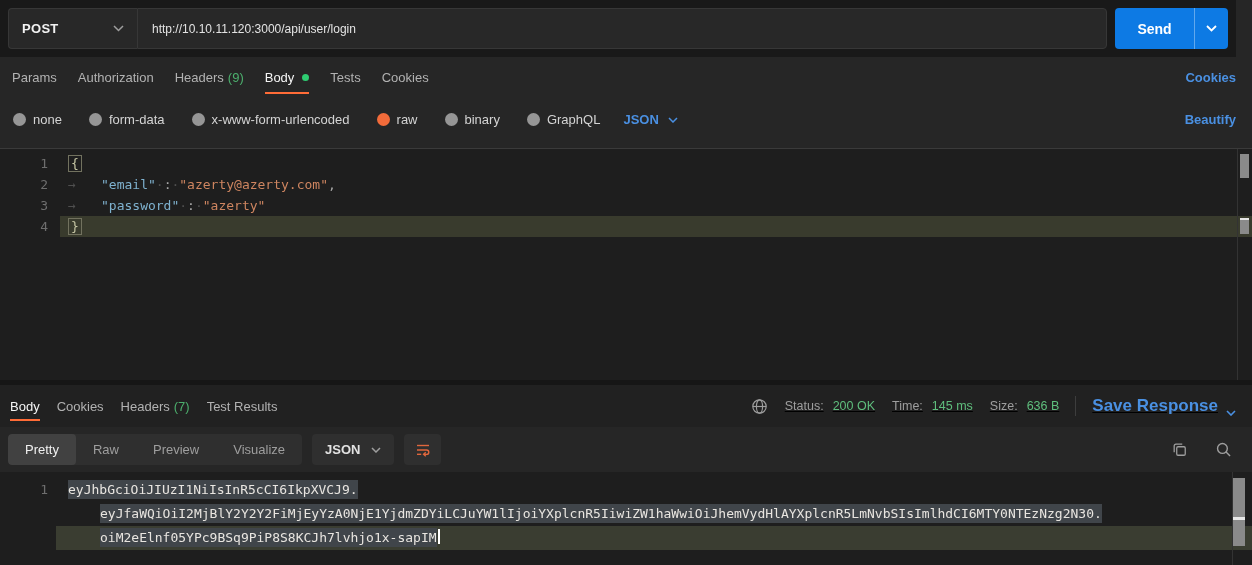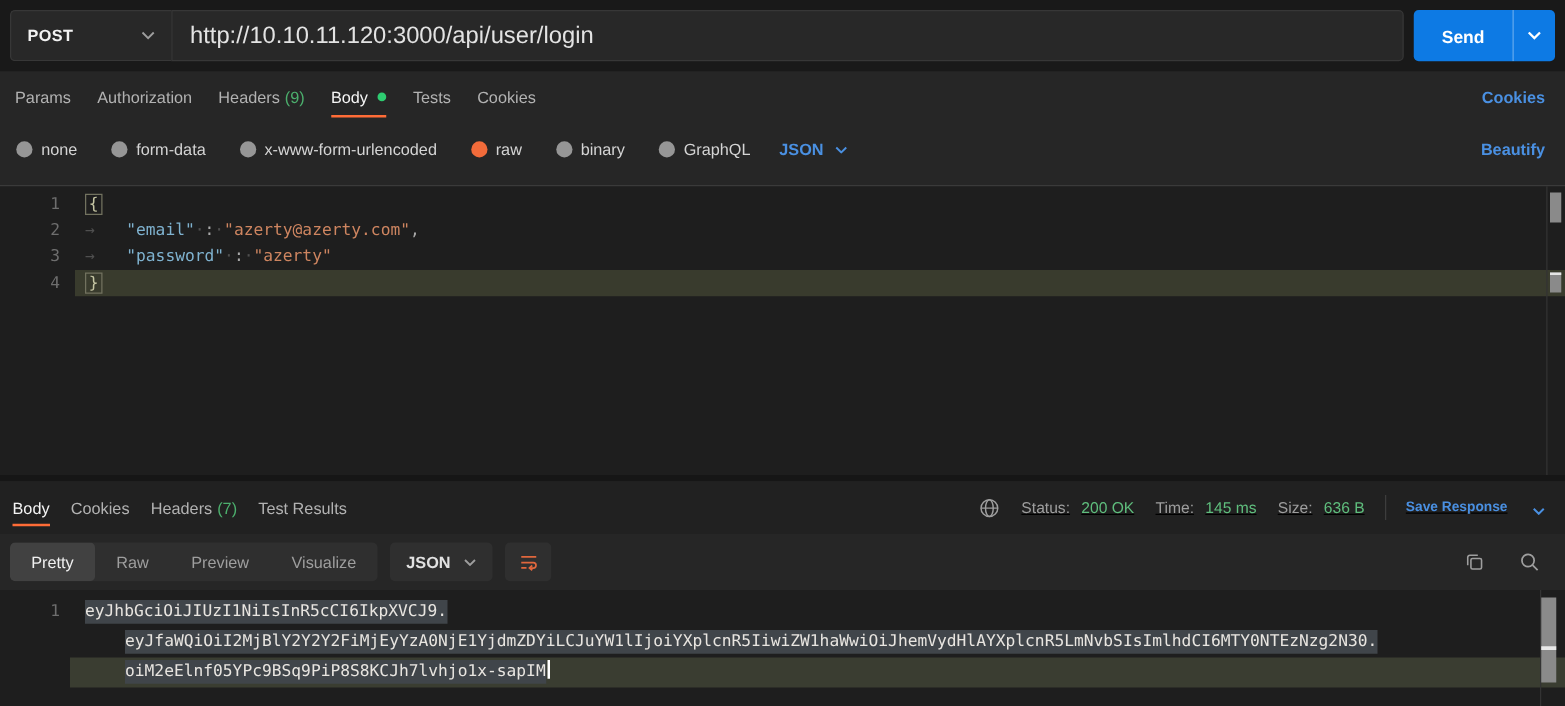--- a/index.html
+++ b/index.html
@@ -3,25 +3,25 @@
 <meta charset="utf-8">
 <style>
   * { margin:0; padding:0; box-sizing:border-box; }
   html,body { background:#111; }
   .app {
     position:relative; width:1252px; height:565px; overflow:hidden;
     background:#262626; font-family:"Liberation Sans", sans-serif;
     -webkit-font-smoothing:antialiased;
   }
   
-  .topbar { position:absolute; top:0; left:0; right:0; height:57px; background:#191919; display:flex; align-items:center; padding:0 8px; }
+  .topbar { position:absolute; top:0; left:0; right:16px; height:57px; background:#191919; display:flex; align-items:center; padding:0 8px; }
   .method-select { width:129px; height:41px; background:#282828; border:1px solid #373737; border-right:none; border-radius:4px 0 0 4px; display:flex; align-items:center; justify-content:space-between; padding:0 13px; cursor:pointer; }
   .method-label { color:#f2f2f2; font-weight:bold; font-size:13px; letter-spacing:.3px; }
   .url-box { flex:1; height:41px; background:#282828; border:1px solid #373737; border-radius:0 4px 4px 0; display:flex; align-items:center; padding:0 14px; margin-right:8px; }
-  .url-text { color:#e3e3e3; font-size:19px; }
+  .url-text { color:#e3e3e3; font-size:12px; }
   .send-btn { width:113px; height:41px; background:#0d7ae4; border-radius:4px; display:flex; overflow:hidden; cursor:pointer; }
   .send-main { flex:1; display:flex; align-items:center; justify-content:center; color:#fff; font-weight:bold; font-size:14px; border-right:1px solid rgba(255,255,255,.35); }
   .send-caret { width:33px; display:flex; align-items:center; justify-content:center; color:#fff; }
   .chev { display:inline-block; }
   
   .req-tabs-row { position:absolute; top:57px; left:0; right:0; height:40px; display:flex; align-items:stretch; padding:0 16px 0 12px; gap:21px; }
   .tab { position:relative; display:flex; align-items:center; font-size:13px; color:#b2b2b2; cursor:pointer; }
   .tab .count { color:#4caf6d; margin-left:4px; }
   .tab.active { color:#f5f5f5; }
   .tab.active::after { content:""; position:absolute; left:0; right:0; bottom:3px; height:2px; background:#ff6c37; }
@@ -50,21 +50,21 @@
   .req-marker { position:absolute; right:3px; top:69px; width:9px; height:16px; background:#8a8a8a; border-top:2px solid #e5e5e5; }
   .section-gap { position:absolute; top:380px; left:0; right:0; height:5px; background:#161616; }
   
   .resp-header { position:absolute; top:385px; left:0; right:0; height:42px; background:#212121; display:flex; align-items:stretch; padding:0 16px 0 10px; gap:17px; }
   .resp-header .tab.active::after { bottom:6px; }
   .resp-meta { margin-left:auto; display:flex; align-items:center; gap:9px; font-size:12.5px;text-decoration:underline; }
   .meta-label { color:#9e9e9e; }
   .meta-value { color:#5fbe7d;text-align:right; }
   .meta-divider { width:1px; height:20px; background:#3d3d3d; margin:0 7px; }
   .globe { color:#9e9e9e; display:flex; align-items:center; margin-right:8px; cursor:pointer; }
-  .save-response { color:#4a90e2; font-size:11px; font-weight:bold; display:flex; align-items:flex-end; gap:20px; cursor:pointer; }
+  .save-response { color:#4a90e2; font-size:17px; font-weight:bold; display:flex; align-items:flex-end; gap:8px; cursor:pointer; }
   
   .resp-toolbar { position:absolute; top:427px; left:0; right:0; height:45px; background:#262626; display:flex; align-items:center; padding:0 14px 0 8px; }
   .seg { display:flex; background:#2f2f2f; border-radius:4px; overflow:hidden; height:31px; }
   .seg-btn { padding:0 17px; display:flex; align-items:center; font-size:13px; color:#9e9e9e; cursor:pointer; border-radius:4px; }
   .seg-btn.active { background:#414141; color:#f0f0f0; }
   .lang-box { margin-left:10px; background:#2f2f2f; border-radius:4px; height:31px; padding:0 13px; display:flex; align-items:center; gap:11px; color:#e2e2e2; font-size:13px; font-weight:bold; cursor:pointer; }
   .lang-box .chev { color:#9e9e9e; }
   .wrap-box { margin-left:10px; background:#2f2f2f; border-radius:4px; width:37px; height:31px; display:flex; align-items:center; justify-content:center; color:#e0673d; cursor:pointer; }
   .toolbar-icons { margin-left:auto; display:flex; align-items:center; gap:27px; color:#9e9e9e; padding-right:6px; }
   .toolbar-icons > span { cursor:pointer; display:flex; }

